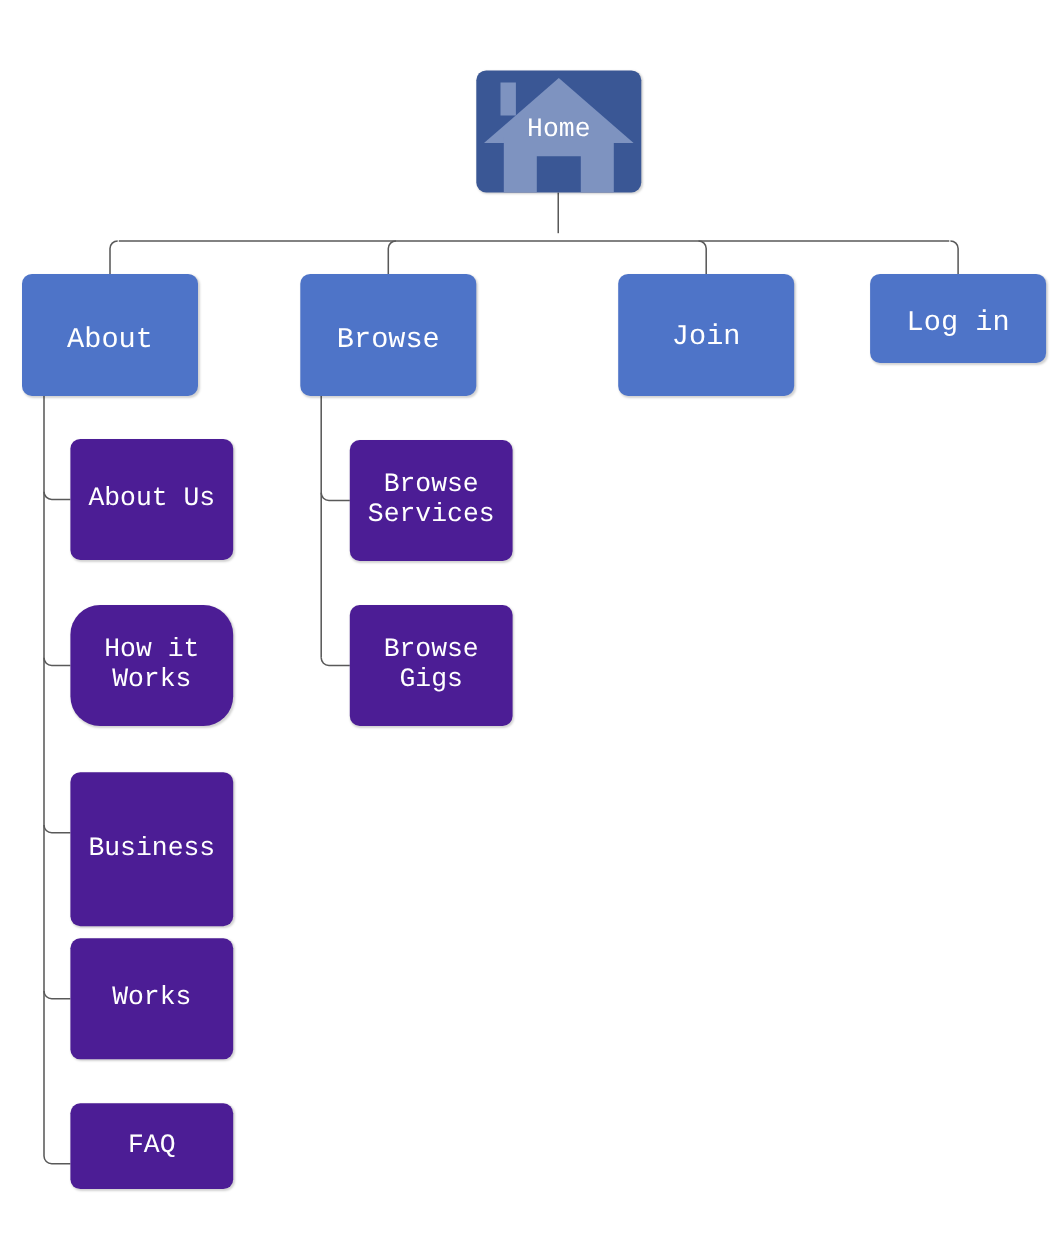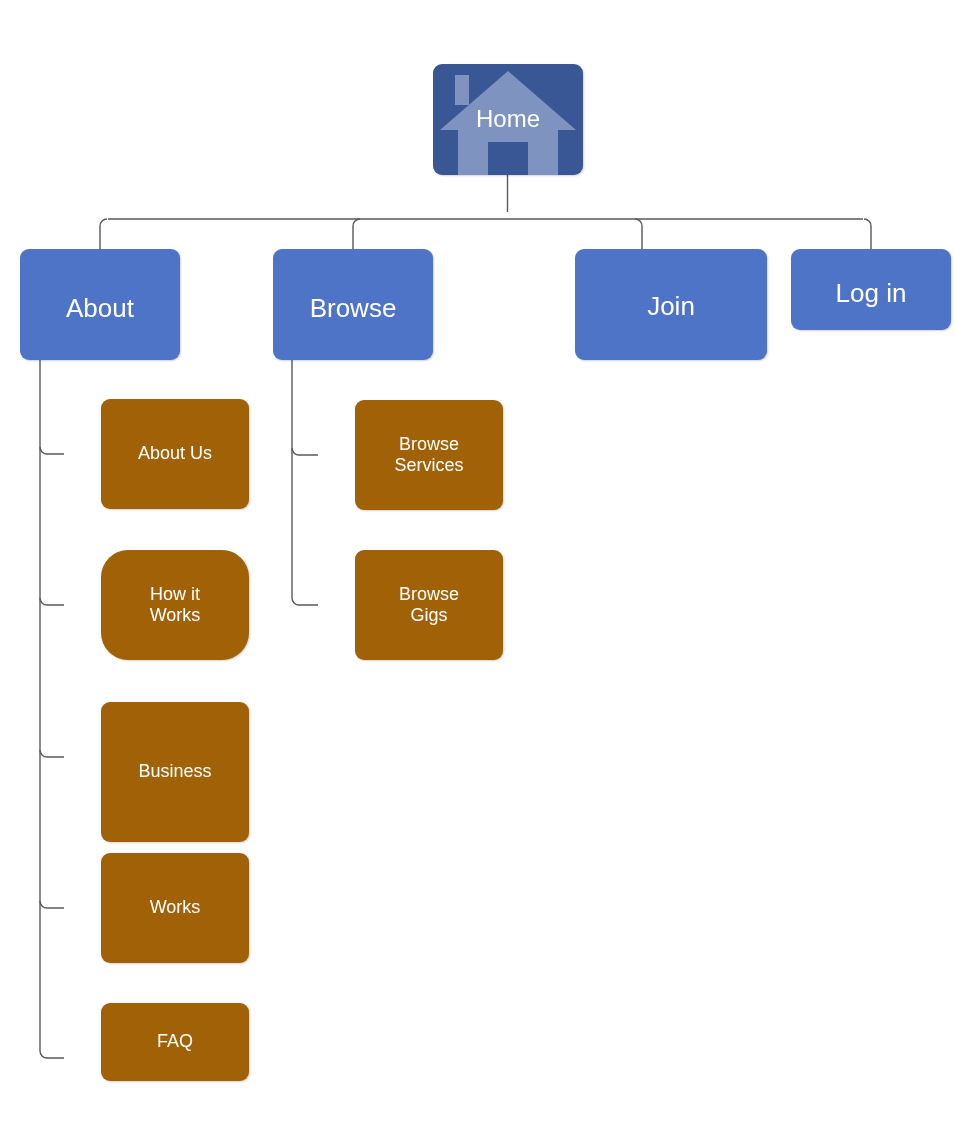--- a/index.html
+++ b/index.html
@@ -10,20 +10,21 @@
   }
   body {
     font-family: "Liberation Sans", sans-serif;
   }
   #canvas {
     position: relative;
     width: 955px;
     height: 1134px;
     background: #ffffff;
     overflow: hidden;
+    font-family: Liberation Mono, monospace;
   }
   #connectors {
     position: absolute;
     left: 0;
     top: 0;
     width: 955px;
     height: 1134px;
     pointer-events: none;
   }
   .node {
@@ -46,23 +47,22 @@
   }
   .node-root {
     background: #3A5795;
     font-size: 24px;
   }
   .node-l2 {
     background: #4E74C8;
     font-size: 26px;
   }
   .node-l3 {
-    background: #a16207;
-    font-size: 18px;
-    margin-left: 37px;
+    background: #4c1d95;
+    font-size: 24px;
   }
   .house-icon {
     position: absolute;
     left: 0;
     top: 0;
     width: 100%;
     height: 100%;
     z-index: 1;
   }
 </style>
@@ -116,21 +116,21 @@
   </div>
 
   <div class="node node-l2" style="left:20px; top:249px; width:160px; height:111px; padding-top:8px;">
     <span class="label">About</span>
   </div>
 
   <div class="node node-l2" style="left:273px; top:249px; width:160px; height:111px; padding-top:8px;">
     <span class="label">Browse</span>
   </div>
 
-  <div class="node node-l2" style="left:575px; top:249px; width:192px; height:111px; padding-top:4px;">
+  <div class="node node-l2" style="left:562px; top:249px; width:160px; height:111px; padding-top:4px;">
     <span class="label">Join</span>
   </div>
 
   <div class="node node-l2" style="left:791px; top:249px; width:160px; height:81px; padding-top:8px;">
     <span class="label">Log in</span>
   </div>
 
   <div class="node node-l3" style="left:64px; top:399px; width:148px; height:110px;">
     <span class="label">About Us</span>
   </div>

